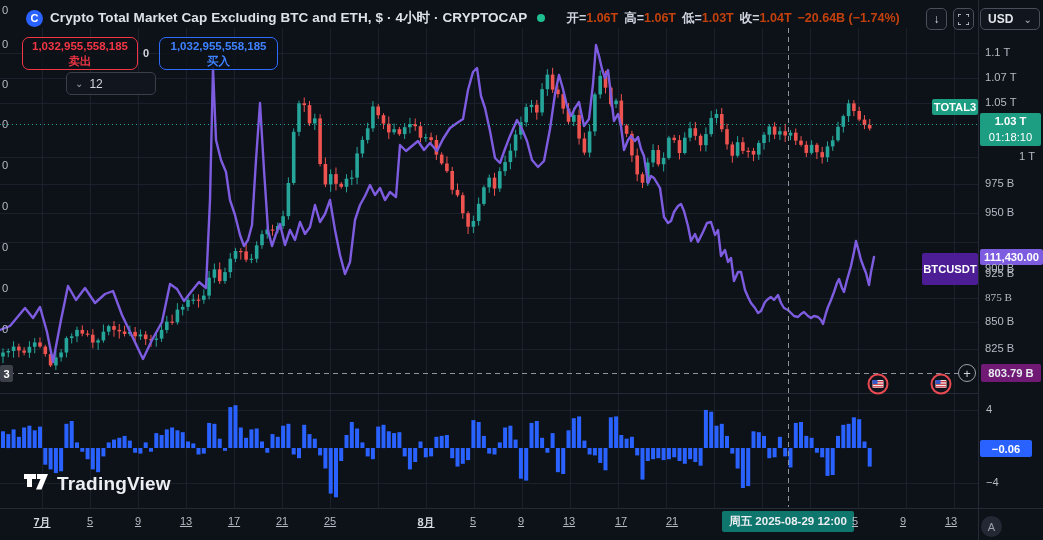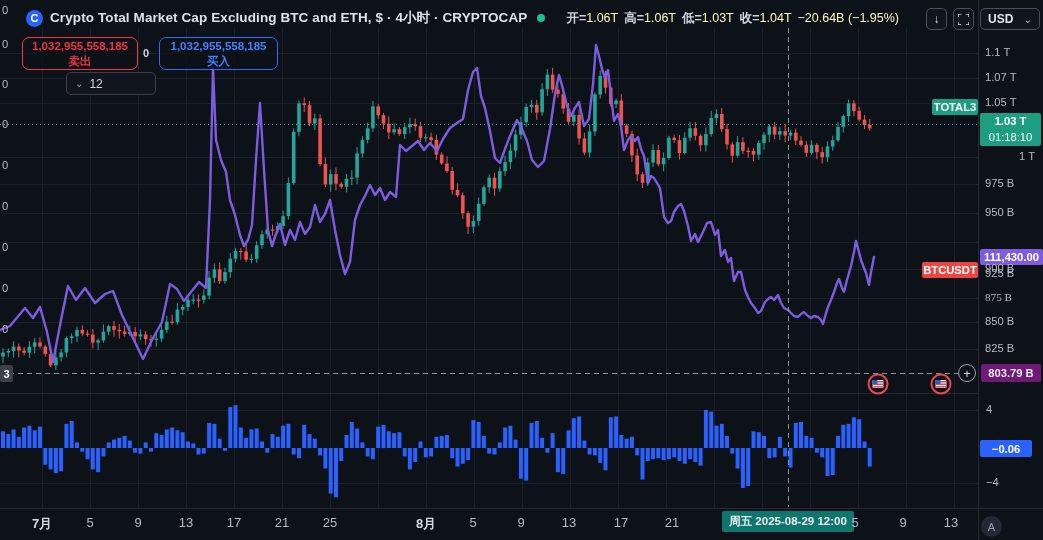--- a/index.html
+++ b/index.html
@@ -8,21 +8,21 @@
        font-family:"Liberation Sans","DejaVu Sans",sans-serif;color:#b6bac4;}
   svg.chart{position:absolute;left:0;top:0;}
   
   .hdr{position:absolute;left:26px;top:9px;display:flex;align-items:center;gap:7px;height:18px;white-space:nowrap;}
   .sym-logo{width:17px;height:17px;border-radius:50%;background:#2962ff;color:#fff;font-size:11px;font-weight:700;
             display:flex;align-items:center;justify-content:center;}
   .title{font-size:13.5px;font-weight:700;color:#dde1ea;letter-spacing:.1px;text-align:right;}
   .dot{width:8px;height:8px;border-radius:50%;background:#1fbf92;margin-left:3px;}
   .ohlc{display:flex;align-items:center;gap:6px;margin-left:14px;font-size:12.5px;}
   .ohlc .lb{color:#cdd2dd;font-weight:700;}
-  .ohlc .vl{color:#fef9c3;font-weight:400;}
+  .ohlc .vl{color:#c2410c;font-weight:700;}
   
   .toolbar{position:absolute;top:8px;left:926px;display:flex;align-items:center;gap:6px;}
   .tbtn{width:21px;height:22px;border:1px solid #4a4f5b;border-radius:5px;background:#11151d;color:#d7dae2;
         display:flex;align-items:center;justify-content:center;font-size:12px;cursor:pointer;}
   .usd{width:60px;height:22px;border:1px solid #4a4f5b;border-radius:5px;background:#11151d;color:#e2e5ec;
        font-size:12px;font-weight:700;display:flex;align-items:center;justify-content:space-between;padding:0 7px;cursor:pointer;}
   .usd .caret{font-size:10px;color:#9aa0ab;}
   
   .trade-btn{position:absolute;top:37px;height:33px;border-radius:7px;background:rgba(13,17,24,.85);
              display:flex;flex-direction:column;align-items:center;justify-content:center;line-height:1.25;
@@ -40,21 +40,21 @@
   .total3-price{flex-direction:column;line-height:1.35;}
   .plus-circle{position:absolute;width:18px;height:18px;border:1.5px solid #9aa0ab;border-radius:50%;color:#cfd3dc;
                font-size:13px;display:flex;align-items:center;justify-content:center;background:#0d1118;}
   .a-btn{position:absolute;width:21px;height:21px;border-radius:50%;background:#232834;color:#9aa0ab;
          font-size:11px;display:flex;align-items:center;justify-content:center;cursor:pointer;}
   .date-badge{position:absolute;height:21px;background:#0f766e;color:#eceef2;font-size:11.5px;font-weight:700;
               display:flex;align-items:center;justify-content:center;border-radius:2px;}
   
   .wm{position:absolute;left:24px;top:472px;display:flex;align-items:center;gap:8px;}
   .wm-text{font-size:19px;font-weight:700;color:#edeff3;letter-spacing:.2px;}
-  .tick{position:absolute;top:515px;width:30px;text-align:center;font-size:13px;color:#b6bac4;}
+  .tick{position:absolute;top:515px;width:30px;text-align:center;font-size:11px;color:#b6bac4;text-decoration:underline;}
   .tick.month{color:#d5d9e0;font-weight:700;}
 </style>
 </head>
 <body>
 
 <div class="app">
 
   <svg class="chart" id="chart-svg" width="1043" height="540">
       <line x1="42.5" y1="28" x2="42.5" y2="508" stroke="#1b212c" stroke-width="1"></line>
       <line x1="90.5" y1="28" x2="90.5" y2="508" stroke="#1b212c" stroke-width="1"></line>
@@ -611,21 +611,21 @@
 
   <div class="hdr">
     <div class="sym-logo">C</div>
     <div class="title">Crypto Total Market Cap Excluding BTC and ETH, $ · 4小时 · CRYPTOCAP</div>
     <div class="dot"></div>
     <div class="ohlc">
       <span><span class="lb">开=</span><span class="vl">1.06T</span></span>
       <span><span class="lb">高=</span><span class="vl">1.06T</span></span>
       <span><span class="lb">低=</span><span class="vl">1.03T</span></span>
       <span><span class="lb">收=</span><span class="vl">1.04T</span></span>
-      <span class="vl">−20.64B (−1.95%)</span>
+      <span class="vl">−20.64B (−1.74%)</span>
     </div>
   </div>
 
   <div class="toolbar">
     <div class="tbtn">
         <span>↓</span>
       </div>
     <div class="tbtn">
       <svg width="11" height="11" viewBox="0 0 11 11">
         <path d="M0 3 V0 H3 M8 0 H11 V3 M11 8 V11 H8 M3 11 H0 V8" fill="none" stroke="#d7dae2" stroke-width="1.4"></path>
@@ -652,34 +652,41 @@
     <span>12</span>
   </div>
 
   <div class="pl" style="left:2px;top:4px;">0</div>
 
   <div class="badge" style="left:932px;top:99px;width:46px;height:16px;background:#1d9e83;">TOTAL3</div>
   <div class="badge total3-price" style="left:980px;top:113px;width:61px;height:33px;background:#1d9e83;">
     <span>1.03 T</span>
     <span style="font-weight:400;">01:18:10</span>
   </div>
-  <div class="badge" style="left:922px;top:262px;width:56px;height:16px;background:#ef4444;">BTCUSDT</div>
+  <div class="badge" style="left:922px;top:253px;width:56px;height:32px;background:#4c1d95;">BTCUSDT</div>
   <div class="badge" style="left:980px;top:249px;width:63px;height:16px;background:#7d5ce0;">111,430.00</div>
 
   <div class="plus-circle" style="left:958px;top:364px;">
       <span>+</span>
     </div>
   <div class="badge" style="left:981px;top:364px;width:60px;height:18px;background:#701a75;color:#e8eaef;">803.79 B</div>
   <div class="badge" style="left:980px;top:440px;width:52px;height:17px;background:#2962ff;">−0.06</div>
 
   <div class="badge" style="left:0px;top:365px;width:13px;height:17px;background:#3c4049;">3</div>
 
   <div class="date-badge" style="left:722px;top:511px;width:132px;">周五 2025-08-29   12:00</div>
   <div class="a-btn" style="left:981px;top:516px;">A</div>
 
+  <div class="wm">
+    <svg width="25" height="23" viewBox="0 0 25 23">
+      <path d="M0 2 H12 V7 H8 V15 H3 V7 H0 Z" fill="#ffffff"></path>
+      <path d="M13 2 H24 L17.5 17.5 H12 L16.5 7 H13 Z" fill="#ffffff"></path>
+    </svg>
+    <span class="wm-text">TradingView</span>
+  </div>
 
 <div class="pl" style="left: 2px; top: 38px;">0</div>
     <div class="pl" style="left: 2px; top: 78px;">0</div>
     <div class="pl" style="left: 2px; top: 118px;">0</div>
     <div class="pl" style="left: 2px; top: 159px;">0</div>
     <div class="pl" style="left: 2px; top: 200px;">0</div>
     <div class="pl" style="left: 2px; top: 241px;">0</div>
     <div class="pl" style="left: 2px; top: 282px;">0</div>
     <div class="pl" style="left: 2px; top: 323px;">0</div>
     <div class="pl" style="left: 985px; top: 46px;">1.1 T</div>

